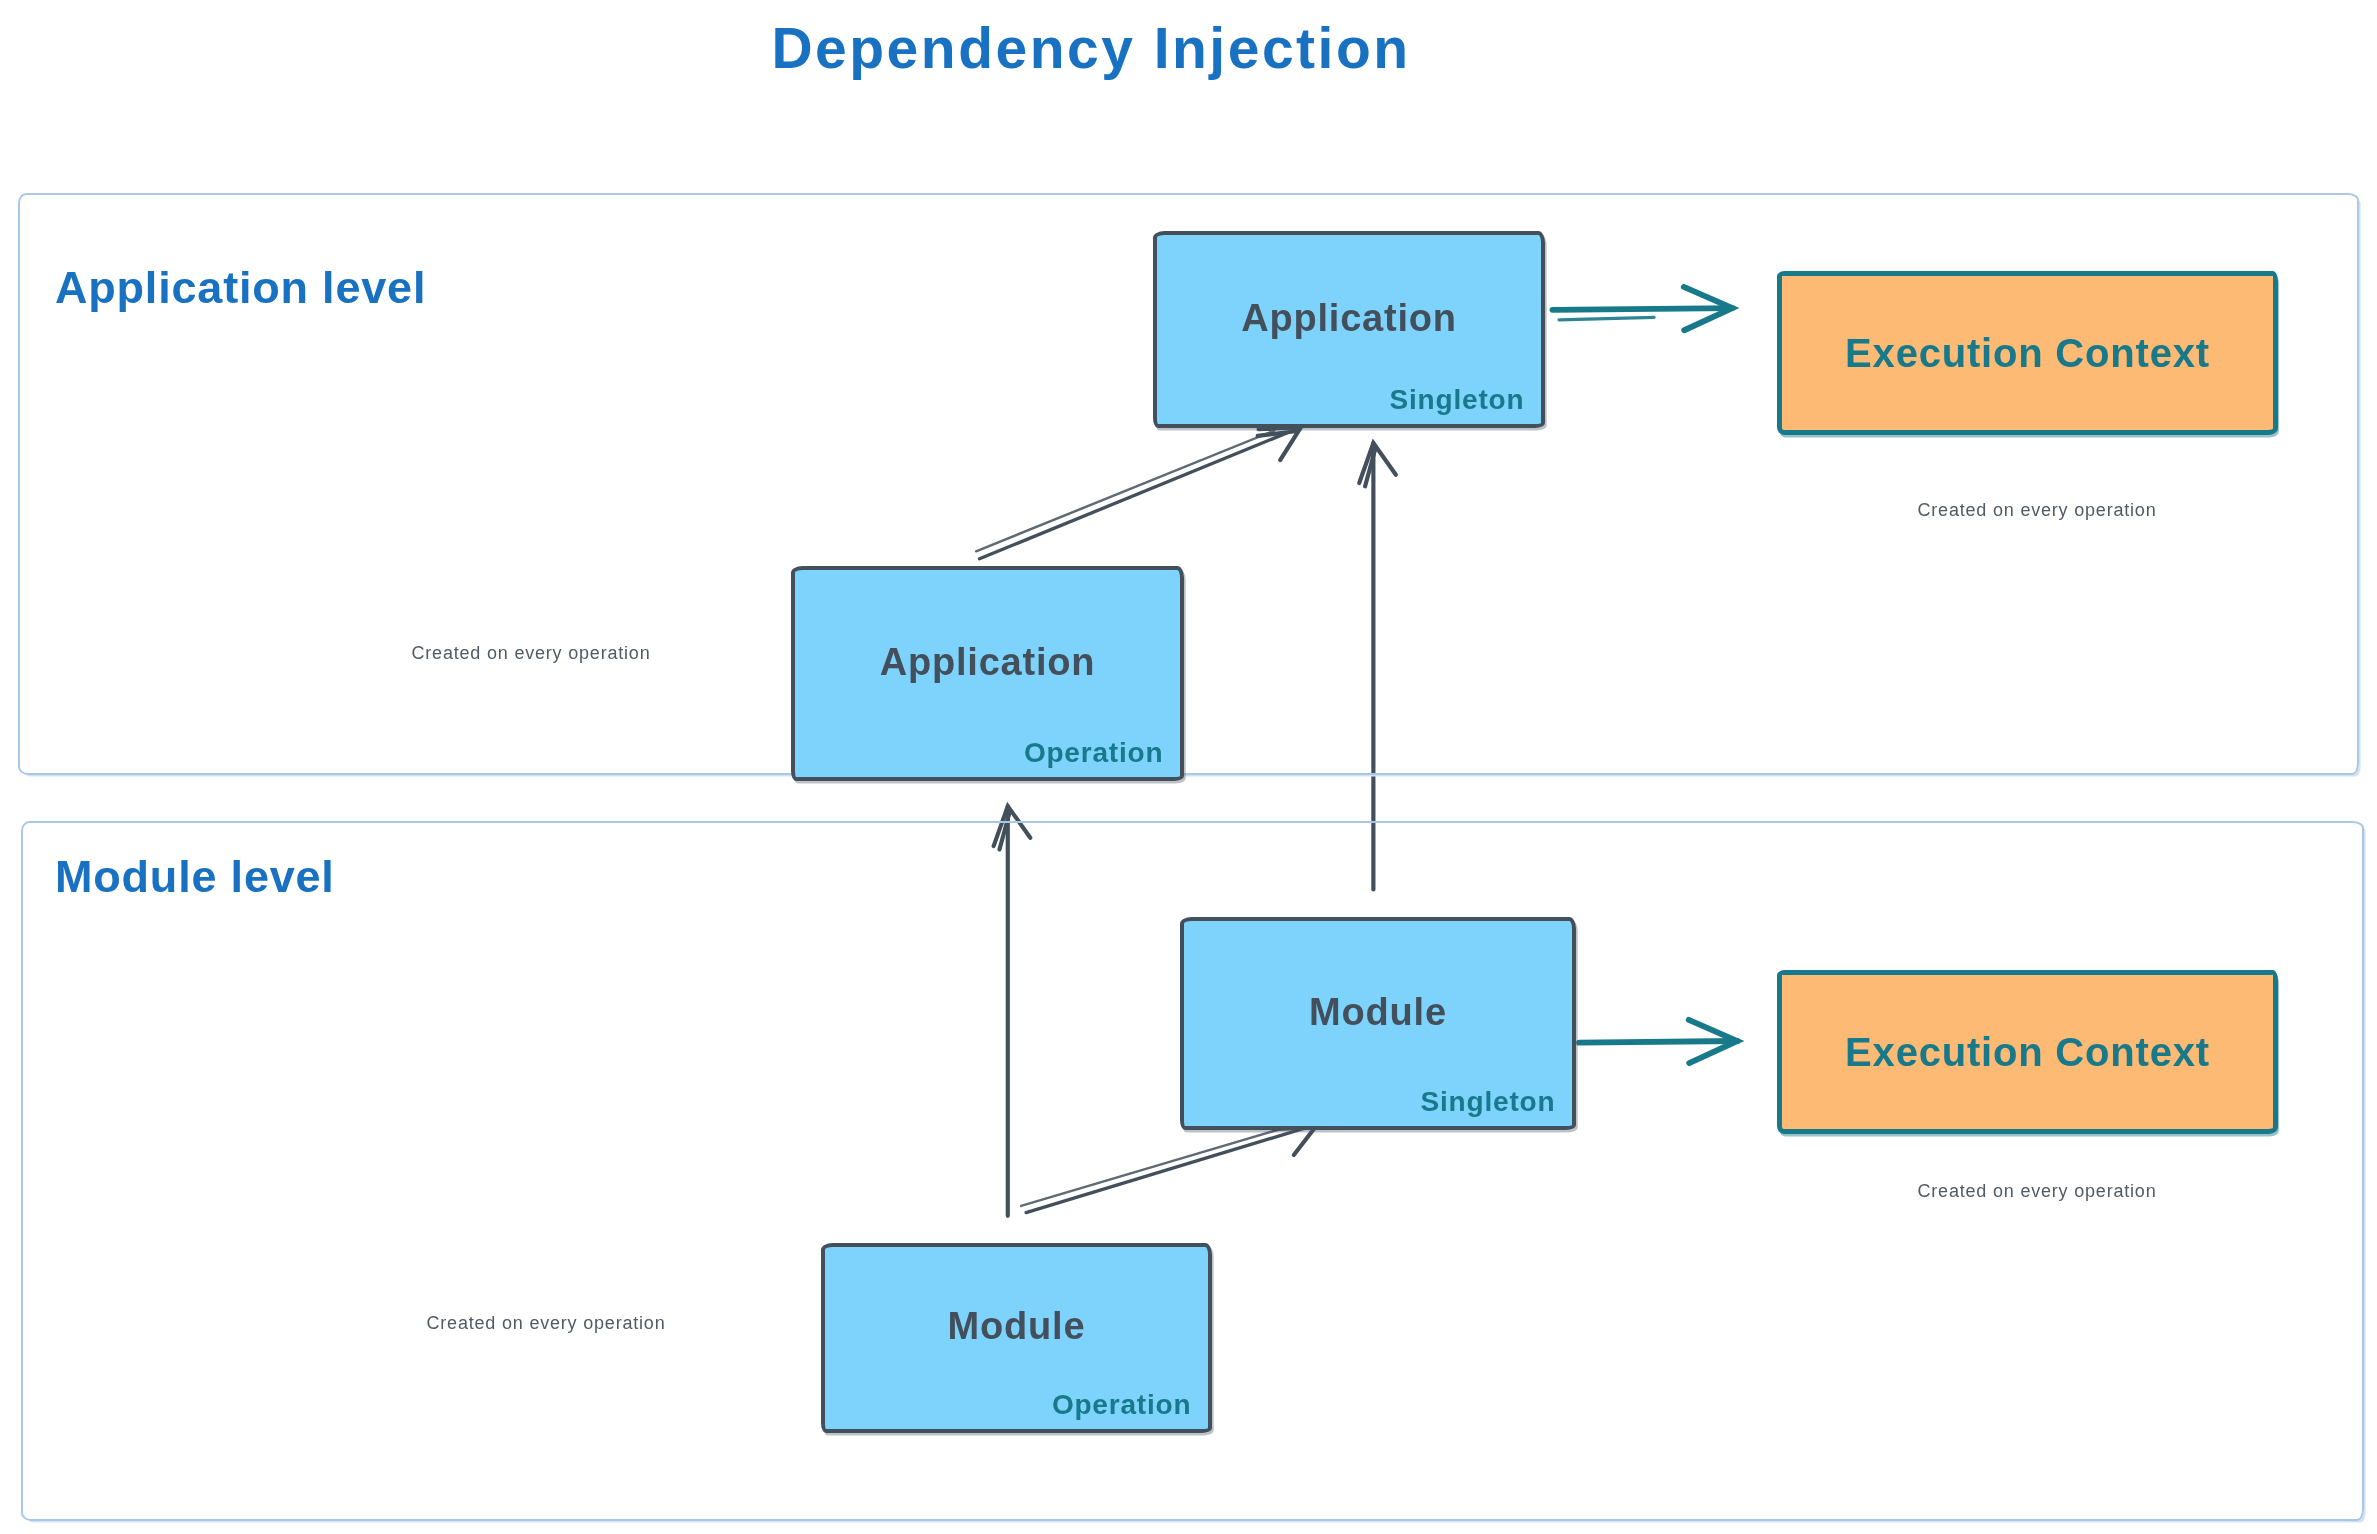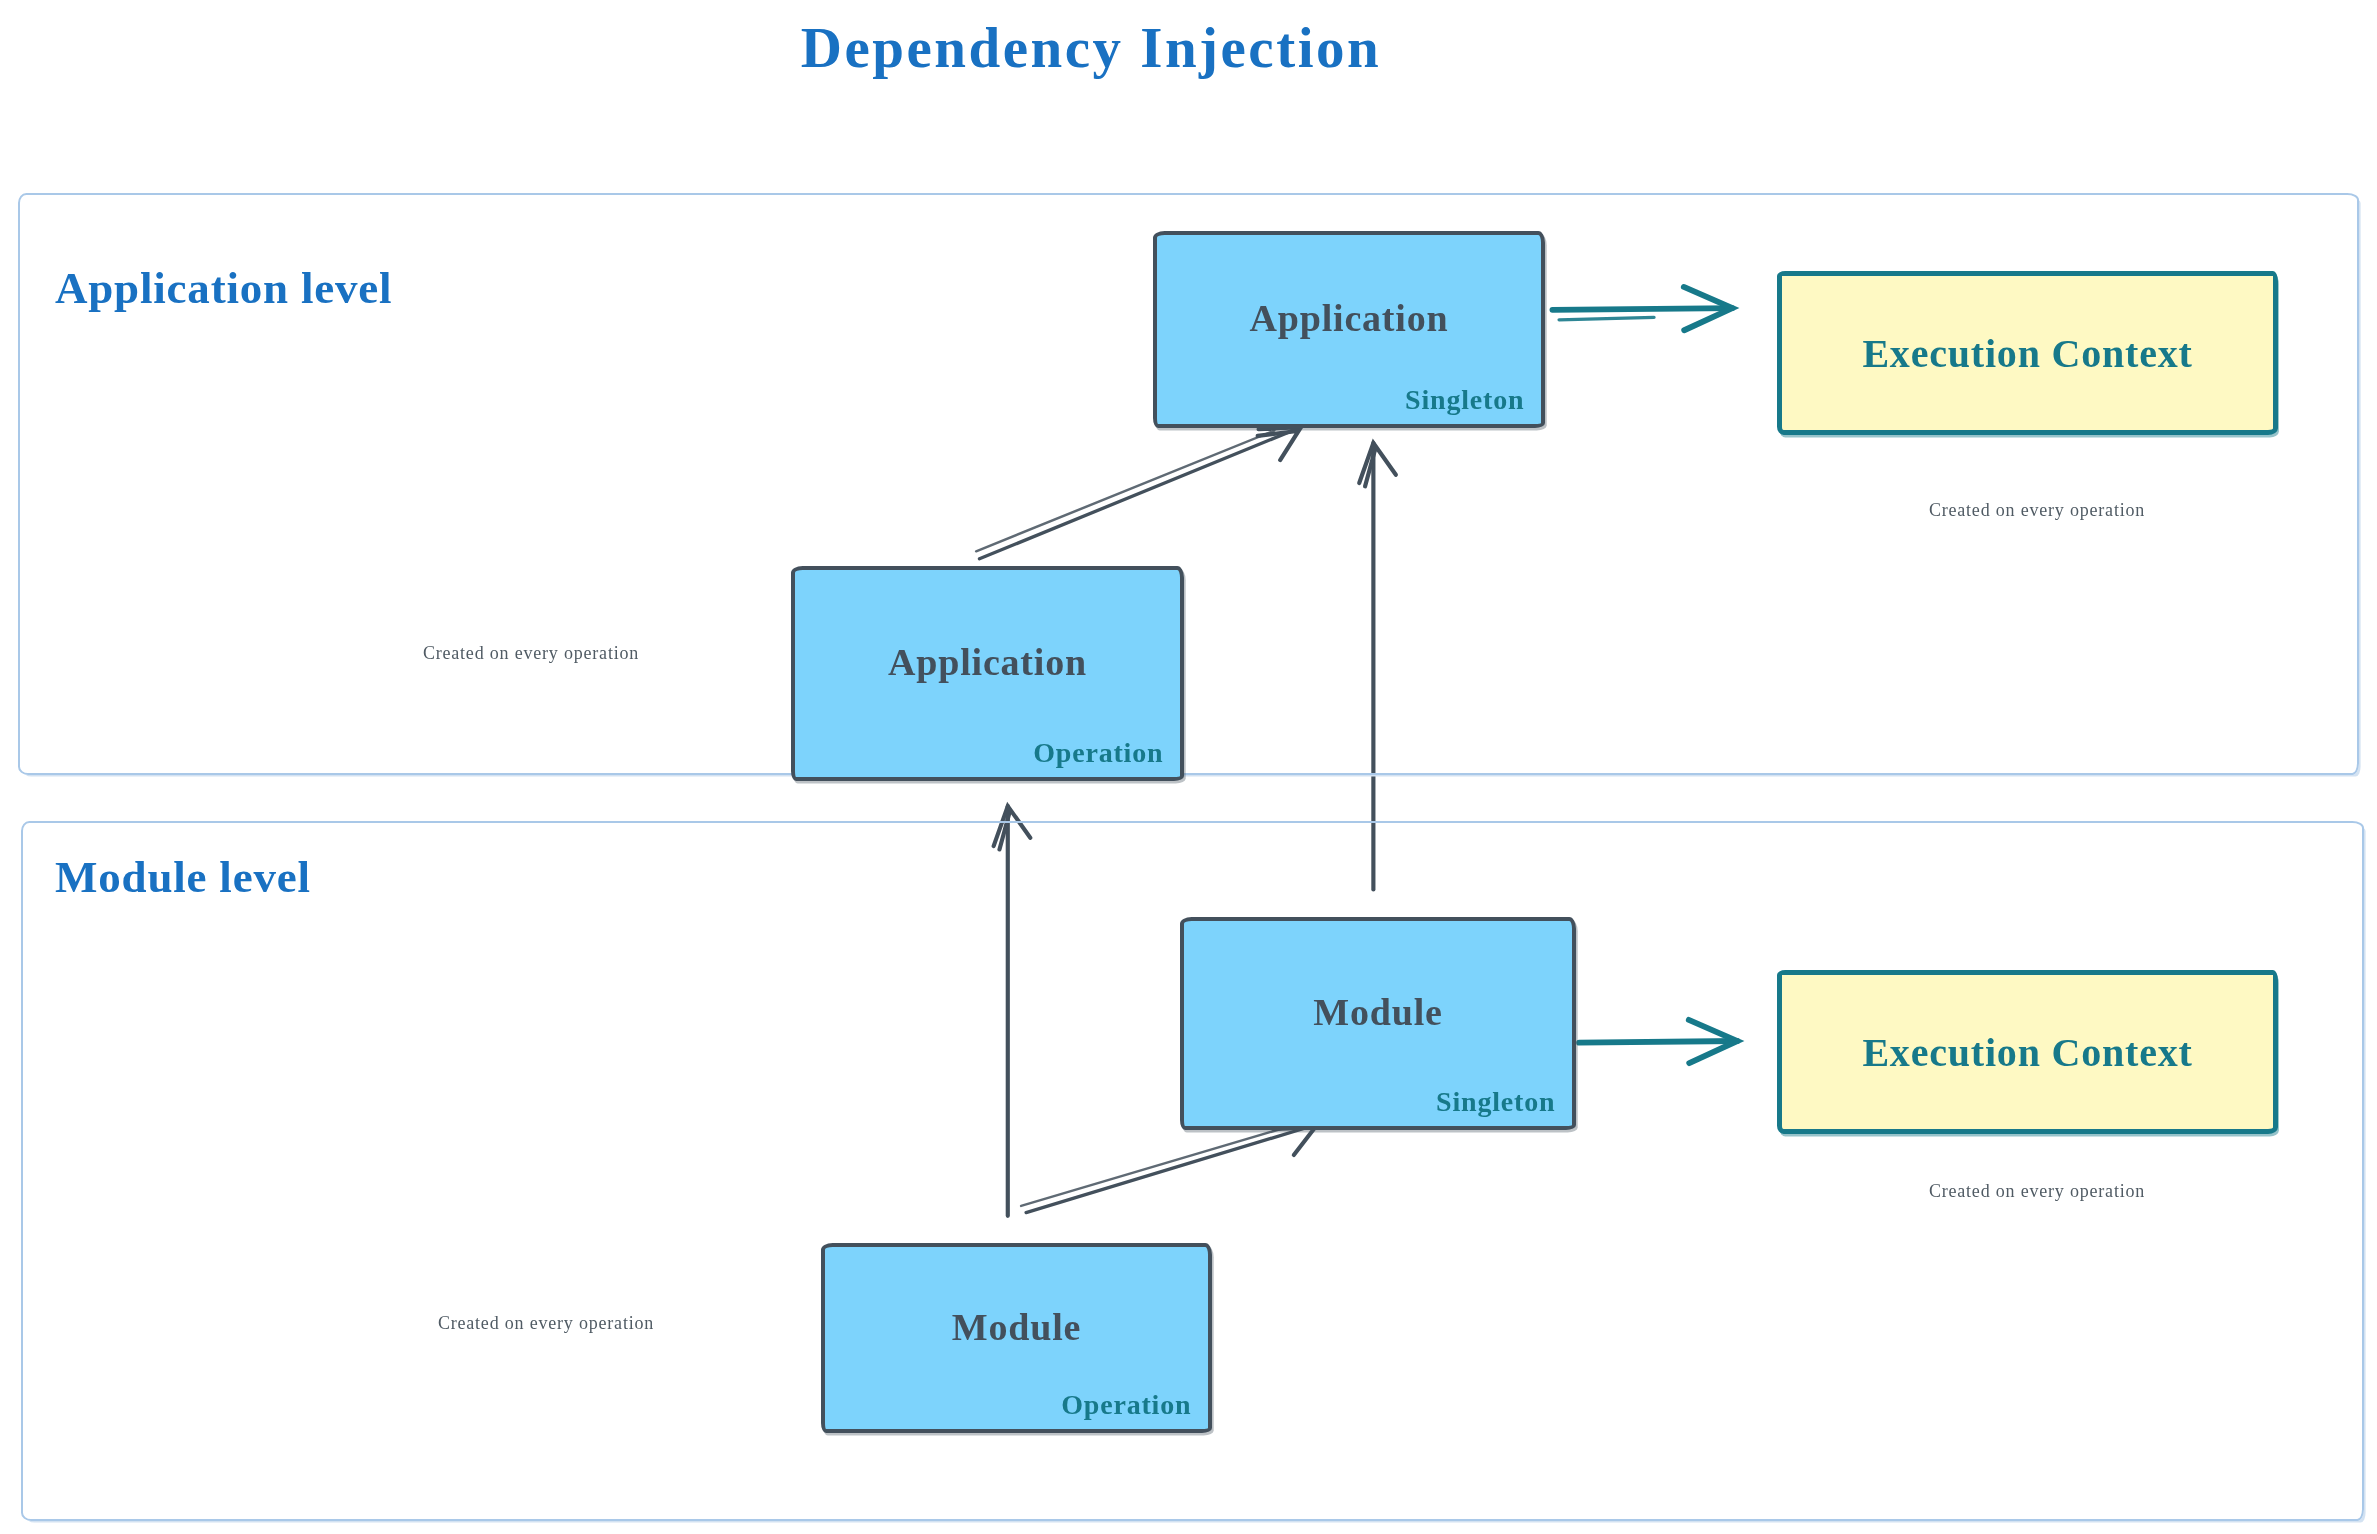--- a/index.html
+++ b/index.html
@@ -1,20 +1,20 @@
 <!DOCTYPE html>
 <html style="--blue: #1971c2; --teal: #17798a; --dark: #43505c; --gray: #505b64; --sectionBorder: #a9c8e8; --sectionBorderSoft: #d3e2f2;font-size:13.3px"><head>
 <meta charset="utf-8">
 <style>
   html,body{margin:0;padding:0;background:#ffffff;}
   #canvas{
     position:relative;
     width:2377px;height:1534px;
     background:#ffffff;
-    font-family:Liberation Serif, serif;
+    font-family:Liberation Sans, sans-serif;
     color:var(--dark);
     overflow:hidden;
   }
   .abs{position:absolute;}
   .center-x{transform:translateX(-50%);}
 
   .diagram-title{
     font-size:57px;font-weight:bold;letter-spacing:2.5px;
     color:var(--blue);white-space:nowrap;
   }
@@ -42,21 +42,21 @@
   .node .node-title{
     font-size:38px;font-weight:600;letter-spacing:0.8px;
     color:var(--dark);margin-bottom:23px;white-space:nowrap;
   }
   .node .node-badge{
     position:absolute;right:16.7px;bottom:8.3px;
     font-size:28px;font-weight:600;letter-spacing:0.8px;
     color:var(--teal);white-space:nowrap;
   }
   .node-teal{
-    background:#fef9c3;
+    background:#fdba74;
     border:5px solid var(--teal);
     border-radius:8.3px 5px 10px 6.7px / 5px 10px 6.7px 8.3px;
     box-shadow:1.7px 3.3px 0 -0.8px rgba(23,121,138,.45);
     display:flex;align-items:center;justify-content:center;
   }
   .node-teal .node-title{
     font-size:40px;font-weight:600;letter-spacing:0.8px;
     color:var(--teal);white-space:nowrap;
   }
   .caption{

